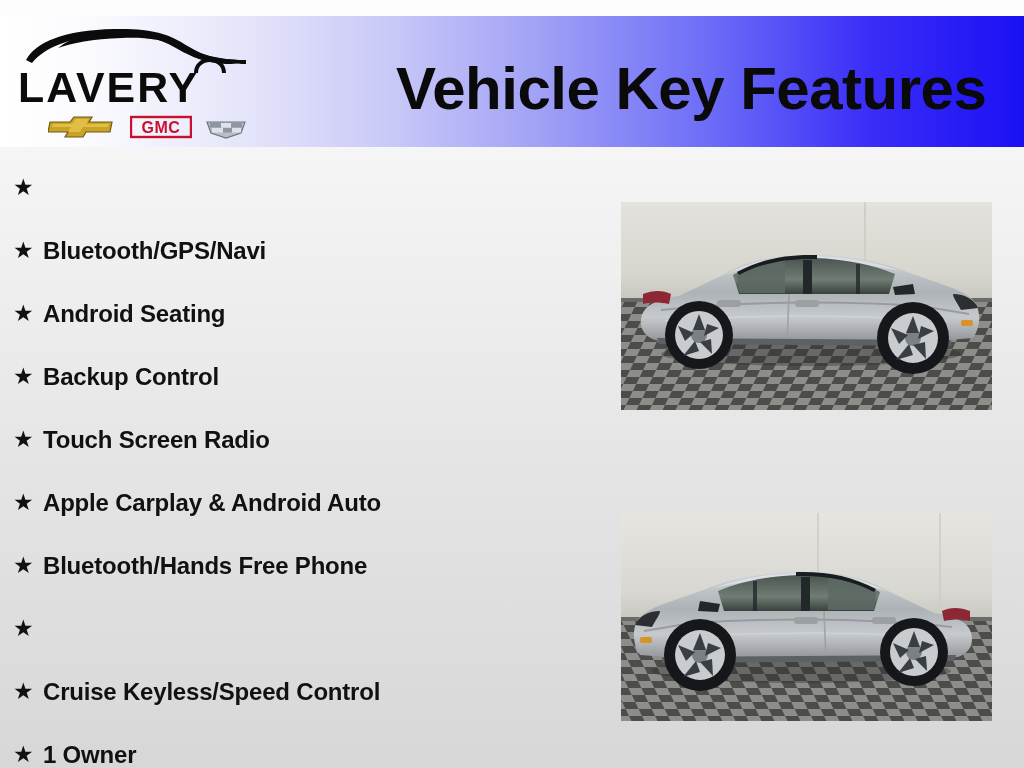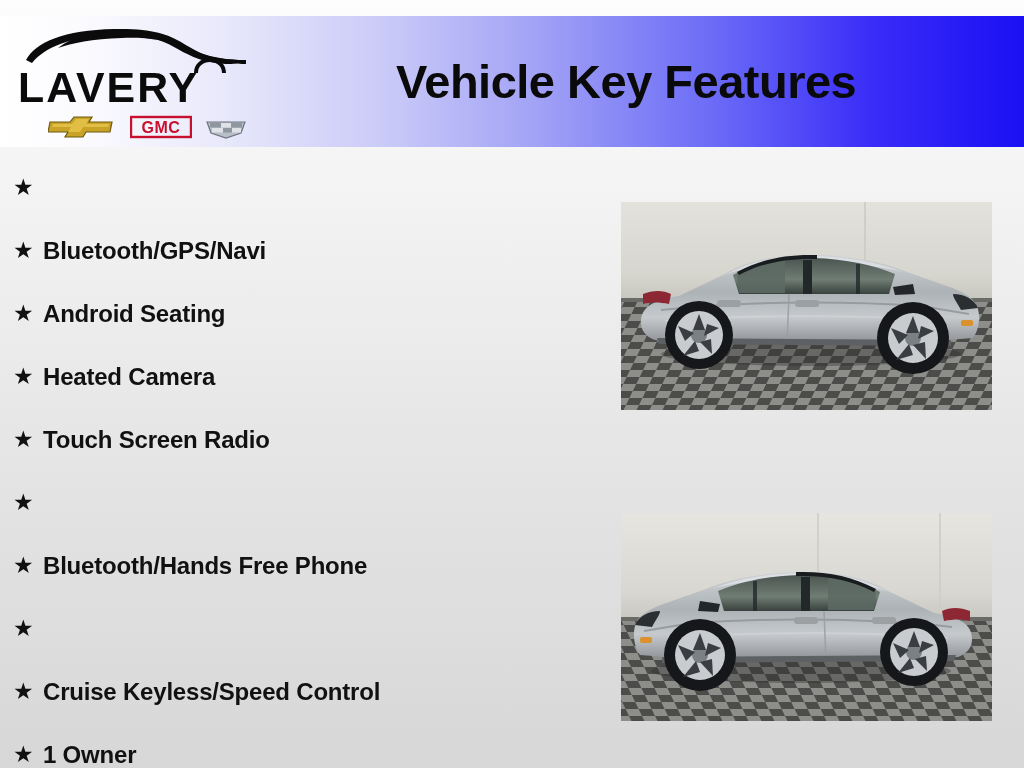--- a/index.html
+++ b/index.html
@@ -35,21 +35,21 @@
         #a3a3f6 52%,
         #6a6af7 70%,
         #3a2df8 85%,
         #1a10f4 100%);
     overflow: hidden;
   }
   .header-title {
     position: absolute;
     left: 396px;
     top: 38px;
-    font-size: 47px;
+    font-size: 60px;
     font-weight: bold;
     color: #0a0a0a;
     letter-spacing: -0.5px;
     white-space: nowrap;
   }
 
   
   .logo {
     position: absolute;
     left: 18px;
@@ -188,30 +188,31 @@
       <span class="feature-label">Bluetooth/GPS/Navi</span>
     </div>
 
     <div class="feature-row">
       <span class="feature-star">★</span>
       <span class="feature-label">Android Seating</span>
     </div>
 
     <div class="feature-row">
       <span class="feature-star">★</span>
-      <span class="feature-label">Heated Camera</span>
+      <span class="feature-label">Backup Control</span>
     </div>
 
     <div class="feature-row">
       <span class="feature-star">★</span>
       <span class="feature-label">Touch Screen Radio</span>
     </div>
 
     <div class="feature-row">
       <span class="feature-star">★</span>
+      <span class="feature-label">Apple Carplay &amp; Android Auto</span>
     </div>
 
     <div class="feature-row">
       <span class="feature-star">★</span>
       <span class="feature-label">Bluetooth/Hands Free Phone</span>
     </div>
 
     <div class="feature-row">
       <span class="feature-star">★</span>
     </div>

